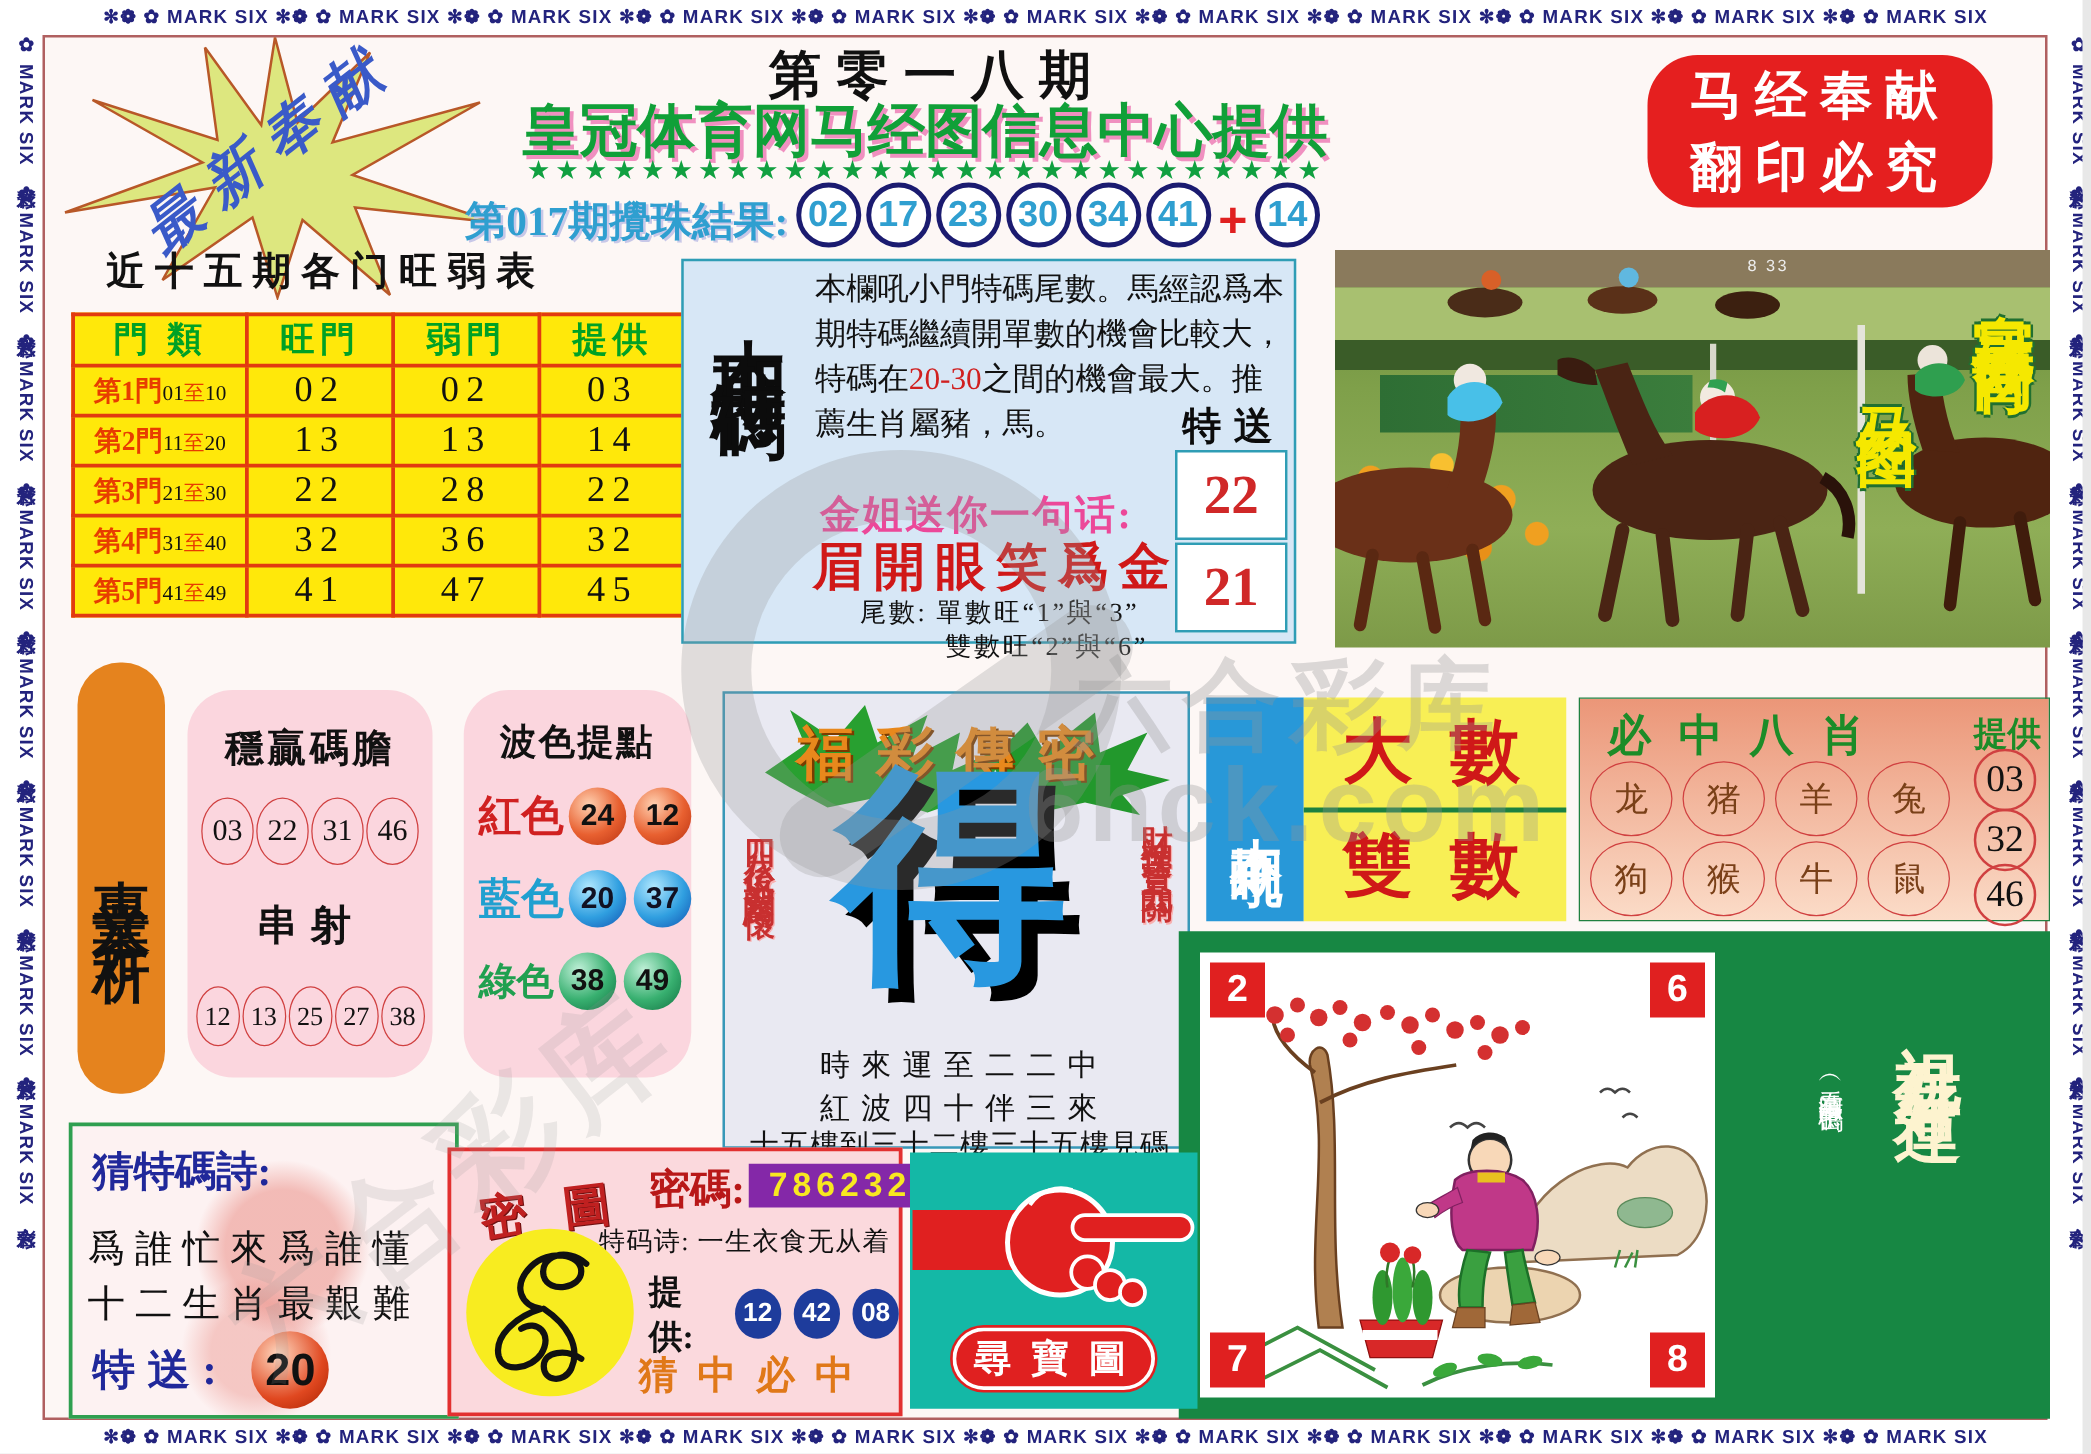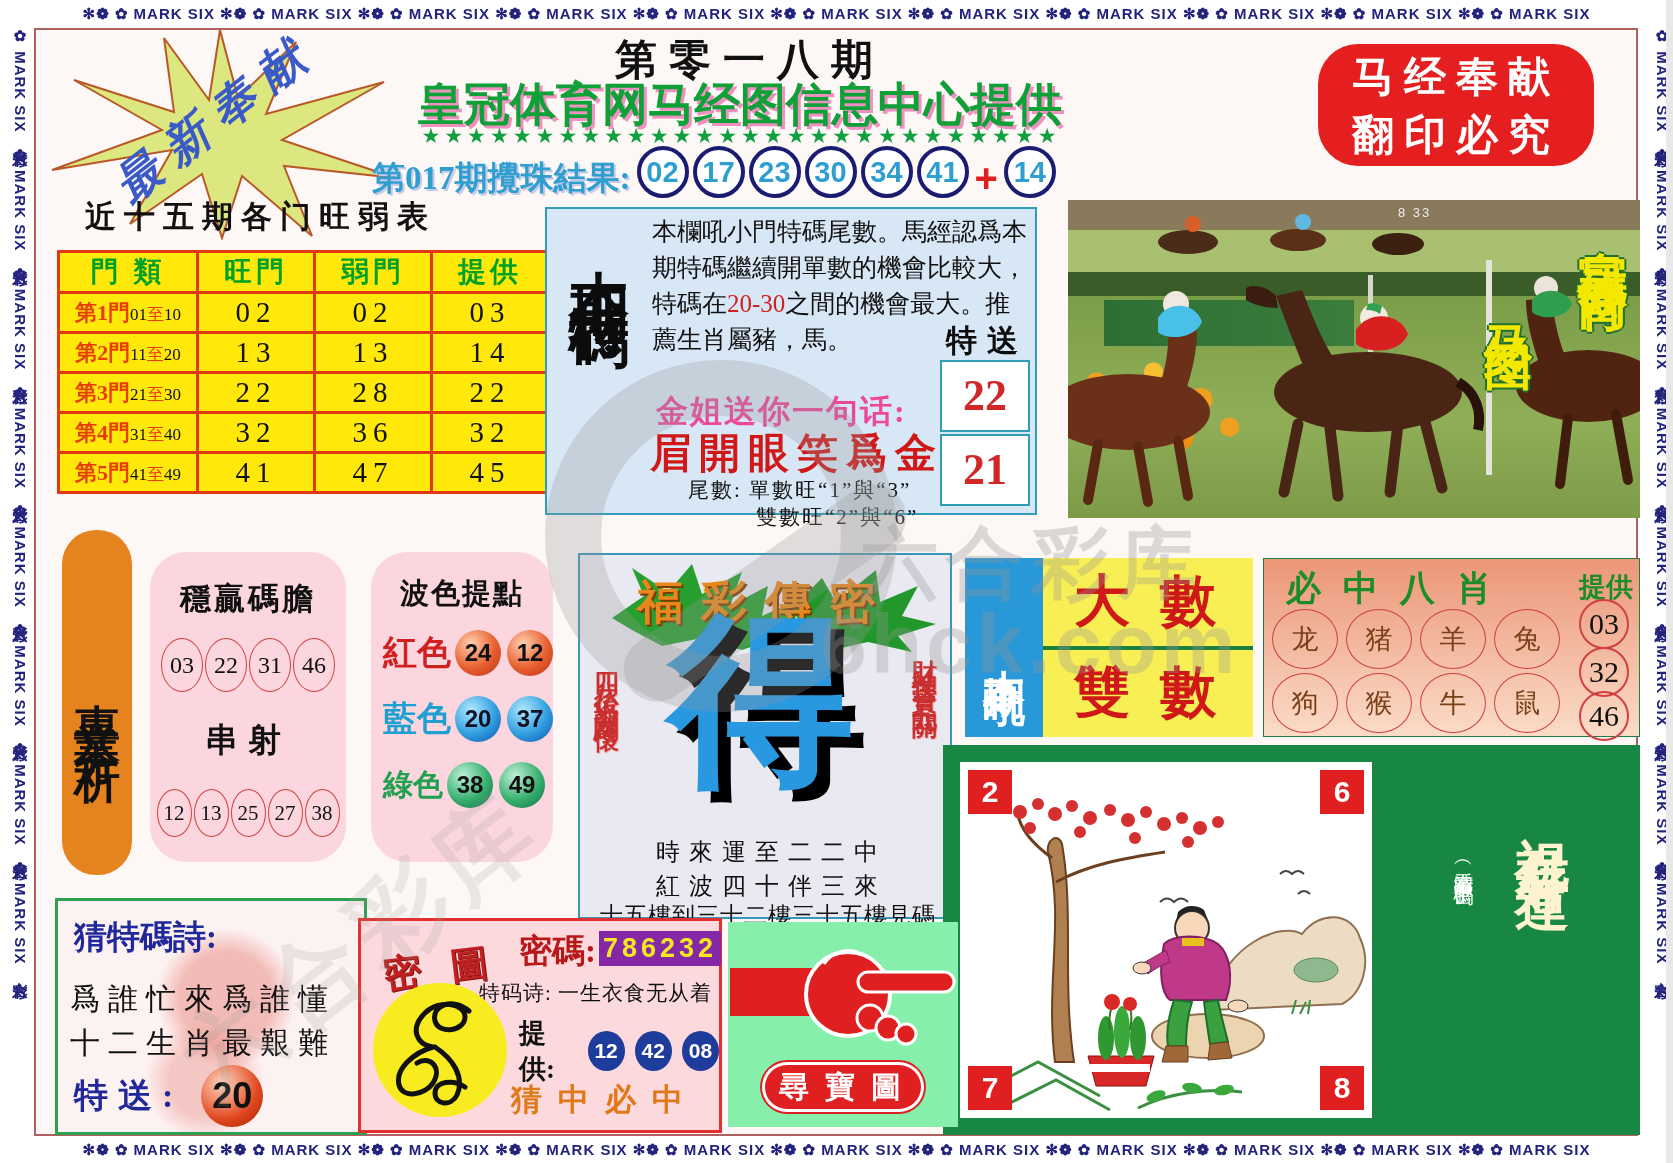--- a/index.html
+++ b/index.html
@@ -328,37 +328,37 @@
     <div style="position:absolute;left:12px;top:122px;font-size:30px;color:#111;letter-spacing:8px;white-space:nowrap;">十二生肖最艱難</div>
     <div style="position:absolute;left:16px;top:164px;display:flex;align-items:center;">
       <span style="font-size:34px;font-weight:bold;color:#20289a;letter-spacing:10px;">特送:</span>
       <span class="ball redballbig sans" style="width:62px;height:62px;line-height:62px;font-size:36px;margin-left:18px;color:#111;">20</span>
     </div>
   </div>
 
   <div class="abs" style="left:358px;top:918px;width:364px;height:215px;border:3px solid #e23030;background:#fbd9dd;box-sizing:border-box;">
     <div style="position:absolute;left:22px;top:22px;font-size:38px;font-weight:bold;color:#c02020;letter-spacing:10px;transform:rotate(-7deg);text-shadow:1px 1px 0 #701010;">密 圖</div>
     <span style="position:absolute;left:158px;top:8px;font-size:33px;font-weight:bold;color:#b81818;">密碼:</span>
-    <span class="sans" style="position:absolute;left:238px;top:10px;background:#8428a8;color:#f8e820;font-size:27px;font-weight:bold;letter-spacing:4px;padding:2px 4px;">786232</span>
+    <span class="sans" style="position:absolute;left:238px;top:10px;background:#8428a8;color:#f8e820;font-size:27px;font-weight:bold;letter-spacing:4px;padding:2px 16px;">786232</span>
     <div style="position:absolute;left:118px;top:58px;font-size:21px;color:#111;letter-spacing:1px;white-space:nowrap;">特码诗: 一生衣食无从着</div>
     <div style="position:absolute;left:12px;top:62px;width:134px;height:134px;border-radius:50%;background:#f8ec20;">
       <svg width="134" height="134" viewBox="0 0 134 134">
         <path d="M96,28 C80,14 58,22 62,38 C66,52 92,48 92,34 C92,20 66,16 52,30 C36,46 44,62 60,64 C40,70 22,86 26,102 C30,116 52,112 60,100 C70,84 56,72 44,80 M62,64 C80,76 92,94 84,112 C78,124 62,122 62,110 C62,98 80,96 92,104" stroke="#111" stroke-width="5" fill="none" stroke-linecap="round"></path>
       </svg>
     </div>
     <div style="position:absolute;left:158px;top:94px;display:flex;align-items:center;">
       <span style="font-size:27px;color:#111;font-weight:bold;">提供:</span>
       <span class="ball navy sans" style="width:40px;height:40px;line-height:40px;font-size:21px;margin-left:10px;">12</span>
       <span class="ball navy sans" style="width:40px;height:40px;line-height:40px;font-size:21px;margin-left:10px;">42</span>
       <span class="ball navy sans" style="width:40px;height:40px;line-height:40px;font-size:21px;margin-left:10px;">08</span>
     </div>
     <div style="position:absolute;left:150px;top:158px;font-size:31px;font-weight:bold;color:#e07818;letter-spacing:16px;white-space:nowrap;">猜中必中</div>
   </div>
 
-  <div class="abs" style="left:728px;top:922px;width:230px;height:205px;background:#86efac;">
+  <div class="abs" style="left:728px;top:922px;width:230px;height:205px;background:#14b8a6;">
     <svg width="230" height="128" viewBox="0 0 230 128" style="position:absolute;left:0;top:6px;">
       <rect x="2" y="40" width="86" height="48" fill="#e02020"></rect>
       <circle cx="120" cy="66" r="42" fill="#e02020" stroke="#fff" stroke-width="4"></circle>
       <rect x="130" y="44" width="96" height="20" rx="10" fill="#e02020" stroke="#fff" stroke-width="3"></rect>
       <circle cx="142" cy="90" r="13" fill="#e02020" stroke="#fff" stroke-width="3"></circle>
       <circle cx="160" cy="100" r="12" fill="#e02020" stroke="#fff" stroke-width="3"></circle>
       <circle cx="178" cy="106" r="10" fill="#e02020" stroke="#fff" stroke-width="3"></circle>
       <path d="M96,36 C104,24 118,20 130,24" stroke="#fff" stroke-width="3" fill="none"></path>
     </svg>
     <div style="position:absolute;left:34px;top:140px;width:162px;height:50px;background:#e02020;border-radius:26px;box-shadow:inset 0 0 0 3px #fff,0 0 0 2px #e02020;display:flex;align-items:center;justify-content:center;">

